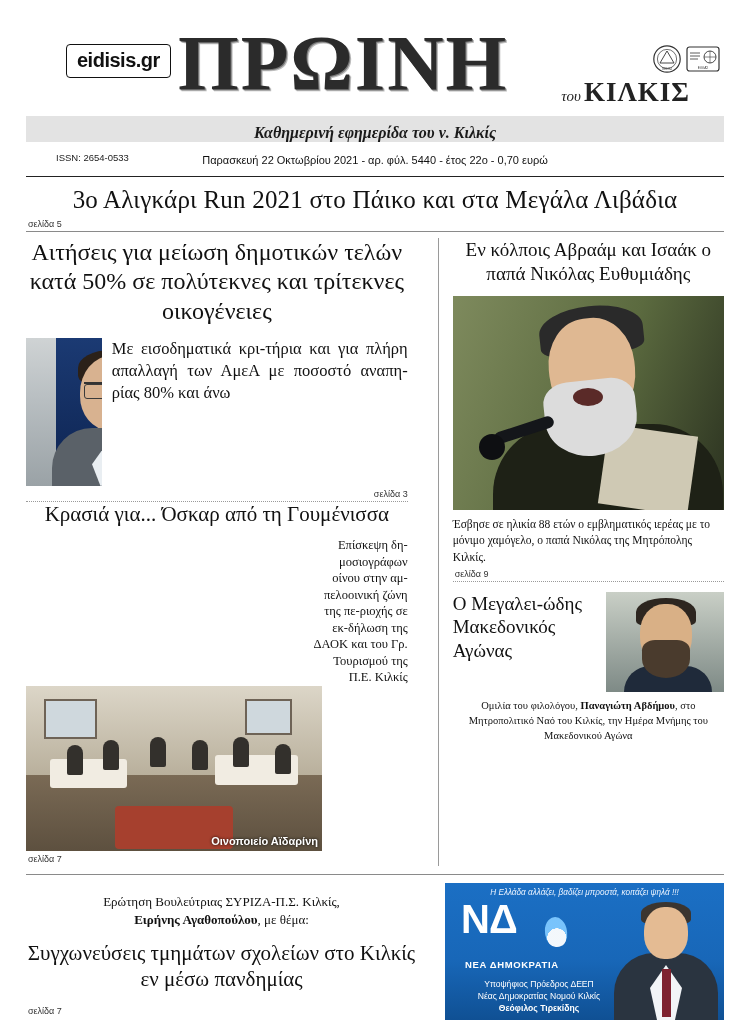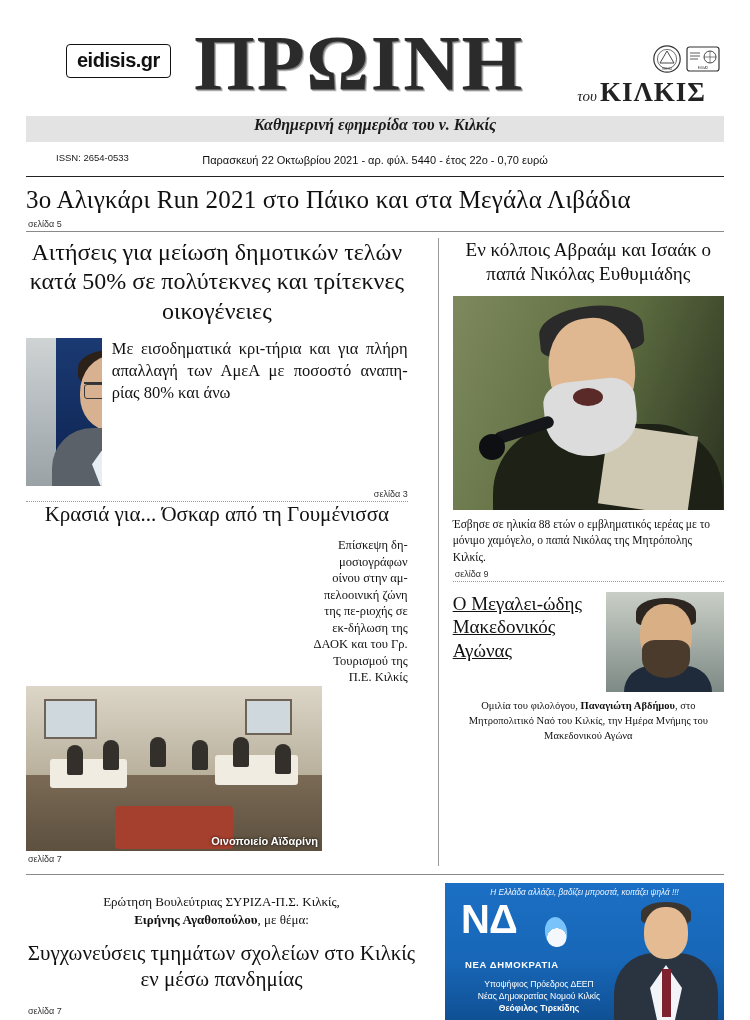--- a/index.html
+++ b/index.html
@@ -33,21 +33,21 @@
     padding: 4px 10px 5px 10px;
     font-family: "Liberation Sans", sans-serif;
     font-weight: bold;
     font-size: 20px;
     letter-spacing: -0.5px;
     background: #fff;
     z-index: 4;
   }
   .title-wrap {
     position: absolute;
-    left: 168px;
+    left: 152px;
     top: 6px;
     width: 470px;
     height: 86px;
   }
   .title-main {
     font-family: "Liberation Serif", serif;
     font-weight: bold;
     font-size: 78px;
     line-height: 78px;
     letter-spacing: 2px;
@@ -82,21 +82,21 @@
     justify-content: flex-end;
   }
   .emblem svg { display: block; }
 
   .tagline-bar {
     position: relative;
     margin: 2px 0 0 0;
     height: 26px;
     background: #e3e3e3;
     display: flex;
-    align-items: flex-start;
+    align-items: flex-end;
     justify-content: center;
   }
   .tagline-bar span {
     font-size: 16px;
     font-weight: bold;
     font-style: italic;
     color: #1a1a1a;
   }
 
   .issn-row {
@@ -121,20 +121,21 @@
     color: #111;
   }
 
   .rule-strong { border-top: 1.4px solid #222; }
   .rule-thin { border-top: 1px solid #8a8a8a; }
   .rule-dot { border-top: 1px dotted #9a9a9a; }
 
   
   .lead {
     padding: 9px 0 2px 0;
+    text-align: center;
   }
   .lead h1 {
     margin: 0;
     font-size: 25px;
     font-weight: normal;
     letter-spacing: 0.2px;
     color: #111;
   }
   .page-ref {
     font-size: 9px;
@@ -547,21 +548,21 @@
           <div class="mic2"></div>
         </div>
         <div class="cap">Έσβησε σε ηλικία 88 ετών ο εμβληματικός ιερέας με το μόνιμο χαμόγελο, ο παπά Νικόλας της Μητρόπολης Κιλκίς.</div>
         <div class="page-ref">σελίδα 9</div>
       </div>
 
       <div class="rule-dot"></div>
 
       <div>
         <div style="display:flex;gap:8px;align-items:flex-start;margin-top:10px;">
-          <h2 class="hl small" style="text-align:left;flex:1;text-decoration:underline;">Ο Μεγαλει-ώδης Μακεδονικός Αγώνας</h2>
+          <h2 class="hl small" style="text-align:left;flex:1;">Ο Μεγαλει-ώδης Μακεδονικός Αγώνας</h2>
           <div class="photo p4">
             <div class="s"></div>
             <div class="h"></div>
             <div class="f"></div>
             <div class="b"></div>
           </div>
         </div>
         <div class="cap" style="font-size:10.5px;text-align:center;">
           <span>Ομιλία του φιλολόγου, </span><b>Παναγιώτη Αβδήμου</b><span>, στο Μητροπολιτικό Ναό του Κιλκίς, την Ημέρα Μνήμης του Μακεδονικού Αγώνα</span>
         </div>

